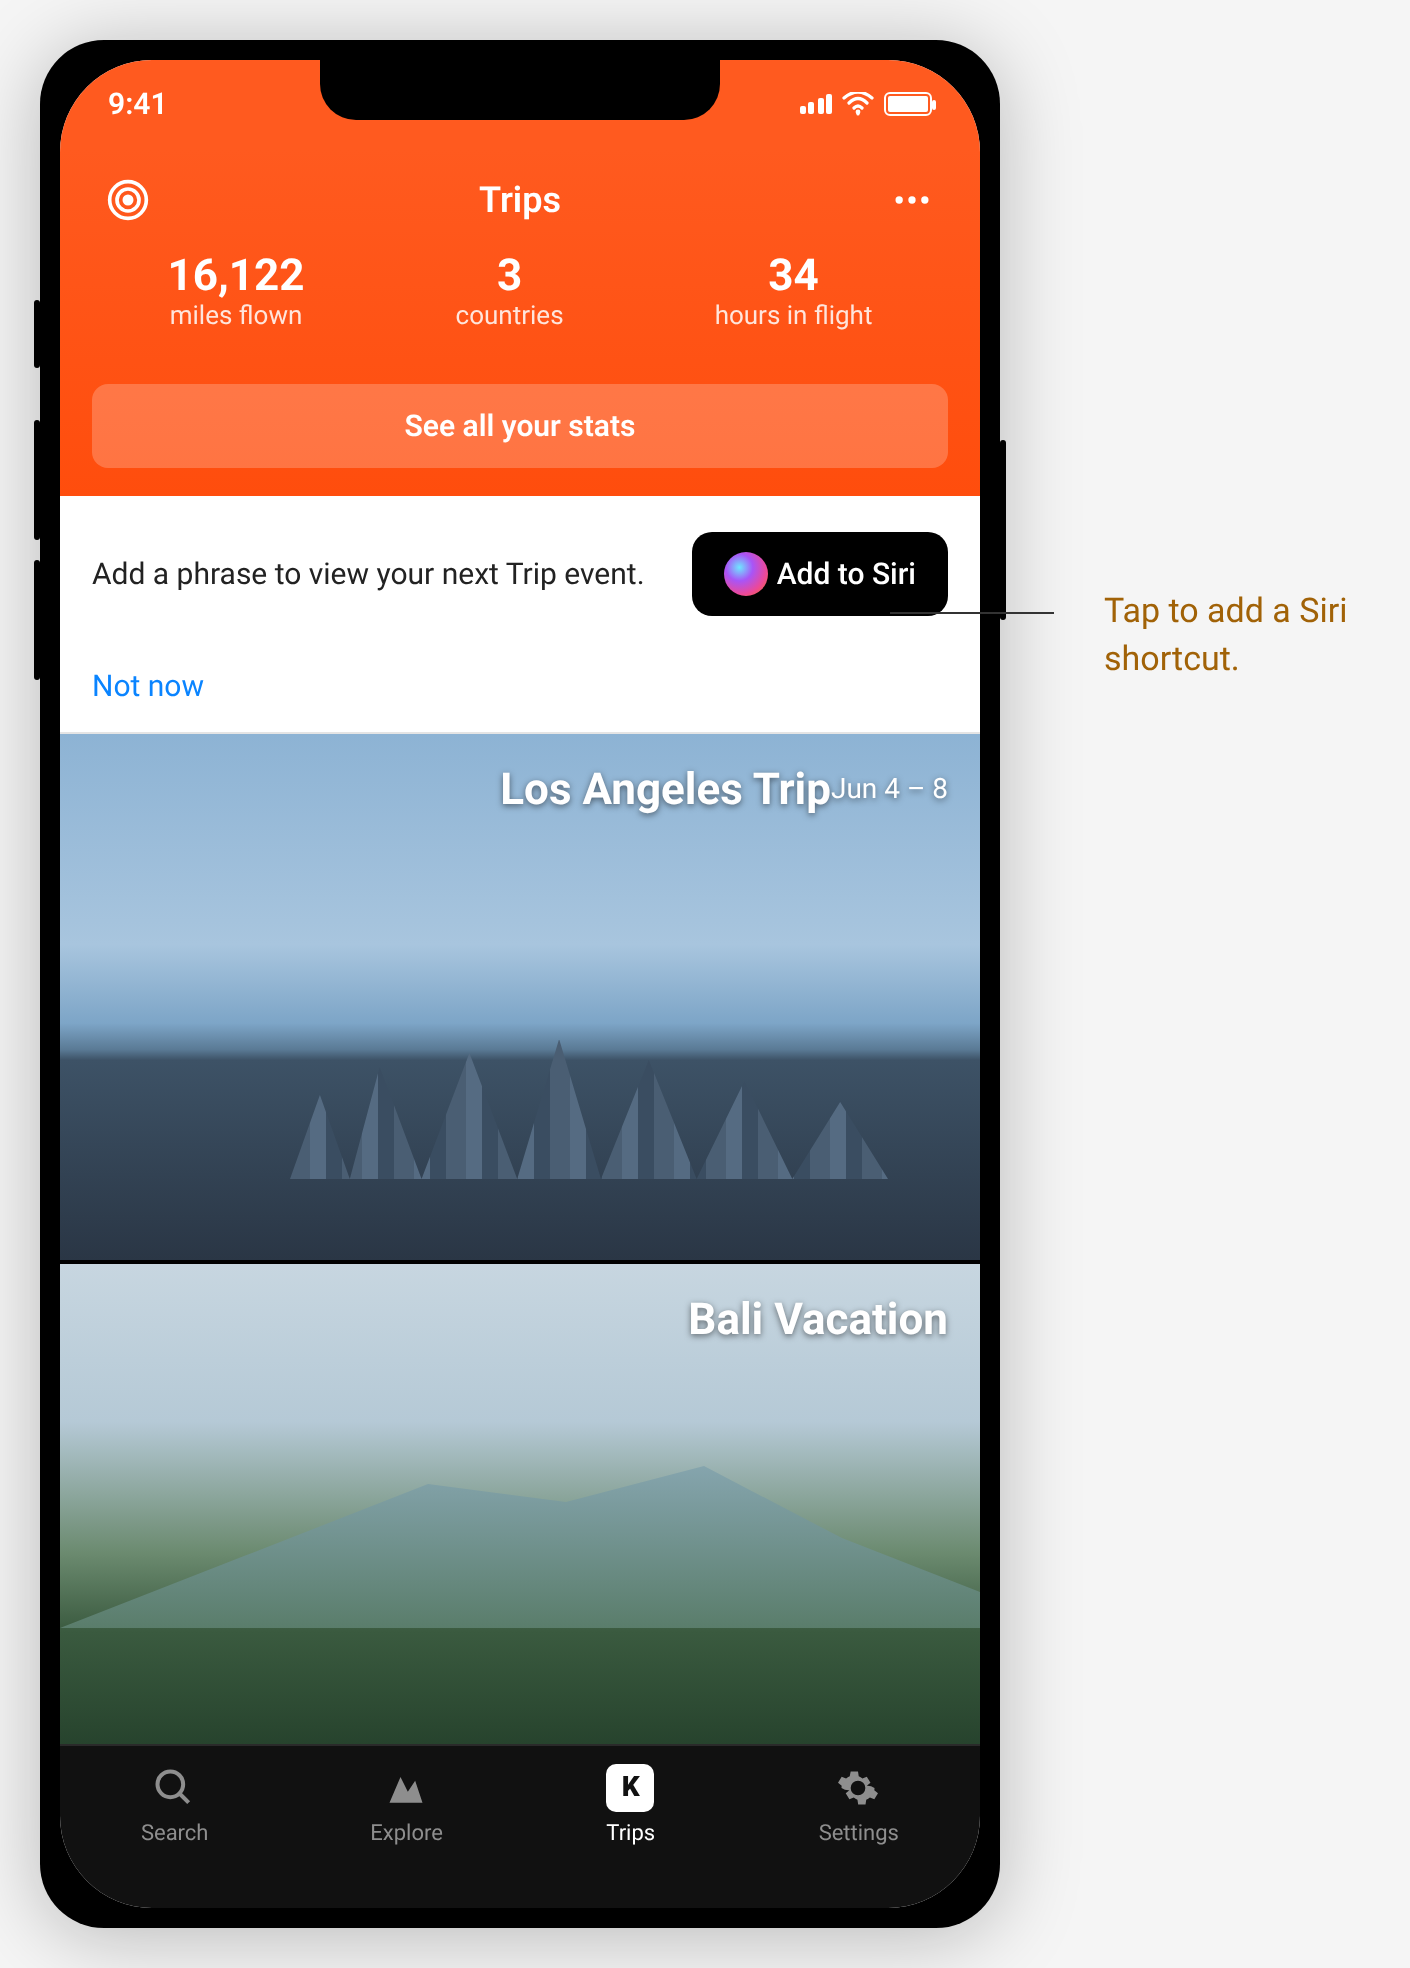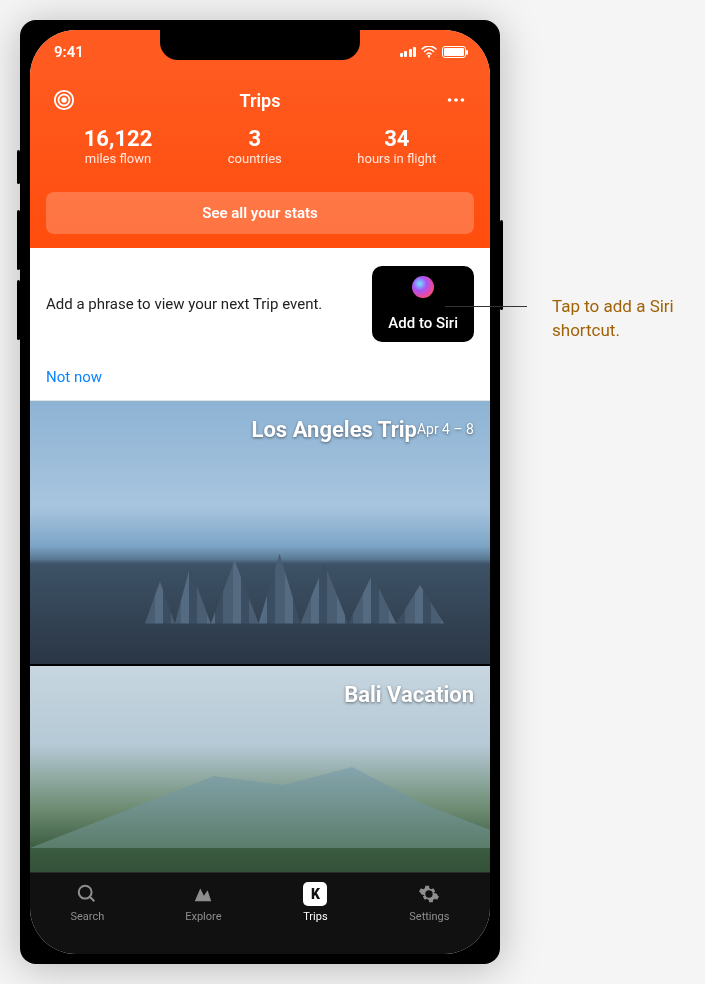--- a/index.html
+++ b/index.html
@@ -10,21 +10,21 @@
       height: 984px;
       position: relative;
     }
     .phone-frame {
       position: absolute;
       left: 20px;
       top: 20px;
       width: 480px;
       height: 944px;
       background: #000;
-      border-radius: 16px;
+      border-radius: 32px;
       padding: 10px;
       box-shadow: 0 4px 40px rgba(0,0,0,0.25);
     }
     .phone-screen {
       width: 100%;
       height: 100%;
       background: #fff;
       border-radius: 46px;
       overflow: hidden;
       position: relative;
@@ -120,24 +120,23 @@
       color: #222;
       line-height: 1.35;
     }
     .siri-btn {
       background: #000;
       color: #fff;
       border-radius: 10px;
       padding: 10px 16px;
       display: flex;
       align-items: center;
-      gap: 16px;
+      gap: 4px;
       font-size: 15px;
       font-weight: 500;
-      flex-direction: column;
     }
     .siri-orb {
       width: 22px;
       height: 22px;
       border-radius: 50%;
       background: radial-gradient(circle at 35% 35%, #6ee7ff, #a855f7, #ec4899, #f97316);
     }
     .not-now {
       color: #0a84ff;
       font-size: 15px;
@@ -328,21 +327,21 @@
           <div class="siri-orb"></div>
           <span>Add to Siri</span>
         </div>
       </div>
       <span class="not-now">Not now</span>
     </div>
 
     <div class="trip-list">
       <div class="trip-card trip1">
         <div class="trip-title">Los Angeles Trip</div>
-        <div class="trip-dates">Apr 4 – 8</div>
+        <div class="trip-dates">Jun 4 – 8</div>
       </div>
       <div class="trip-card trip2">
         <div class="trip-title">Bali Vacation</div>
         <div class="trip-dates"></div>
       </div>
     </div>
 
     <div class="tab-bar">
       <div class="tab-item">
         <div class="tab-icon">

